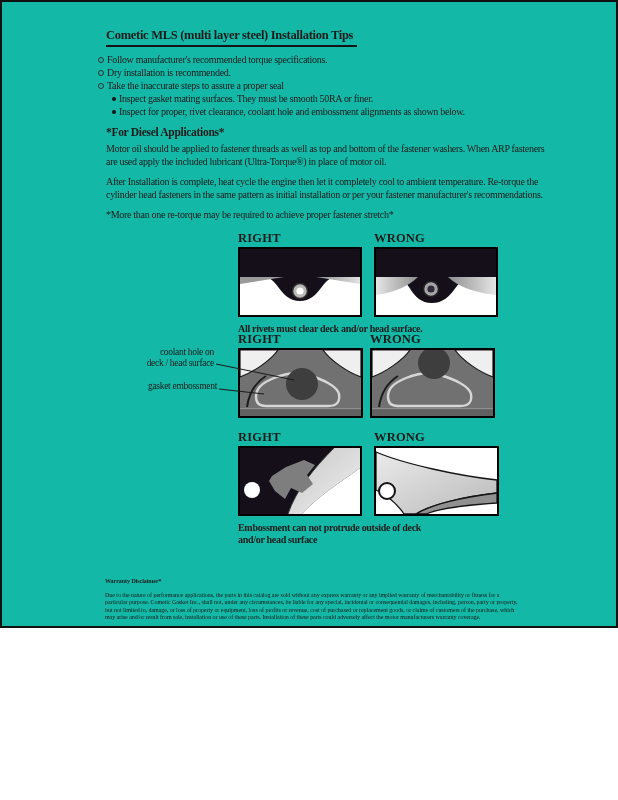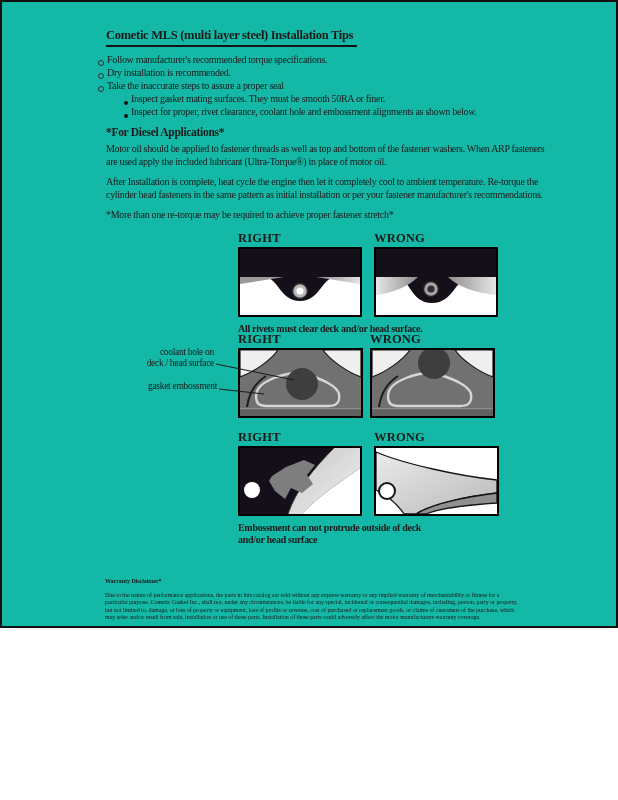--- a/index.html
+++ b/index.html
@@ -9,22 +9,22 @@
     font-family:Liberation Serif, serif;
     color:#1a1a1a; overflow:hidden;
   }
   
   .content { position:absolute; left:96px; top:23px; width:458px; }
   .title {
     display:inline-block; margin-left:8px; font-size:12.5px; font-weight:bold;
     letter-spacing:-0.3px; border-bottom:2px solid #141414; padding-bottom:2px; padding-right:4px;
   }
   .bullets { margin-top:6px; font-size:10px; letter-spacing:-0.3px; }
-  .b { display:flex; line-height:13px;align-items:flex-end; }
-  .b.sub { margin-left:26px; }
+  .b { display:flex; line-height:13px; }
+  .b.sub { margin-left:14px; }
   .dot-o { flex:0 0 auto; width:4px; height:4px; border:1px solid #333; border-radius:50%; margin:4px 3px 0 0; }
   .dot-f { flex:0 0 auto; width:4px; height:4px; background:#141414; border-radius:50%; margin:4.5px 3px 0 0; }
   .h2 { margin:8px 0 0 8px; font-size:11.5px; font-weight:bold; letter-spacing:-0.3px; }
   .content p { margin:7px 0 0 8px; font-size:10px; line-height:13px; letter-spacing:-0.3px; }
   .content p.first { margin-top:4px; }
   
   .figrow { position:absolute; }
   .figs { display:flex; }
   .figcol { display:flex; flex-direction:column; }
   .fighead { height:16px; line-height:15px; font-size:12.5px; font-weight:bold; letter-spacing:0.2px; }

